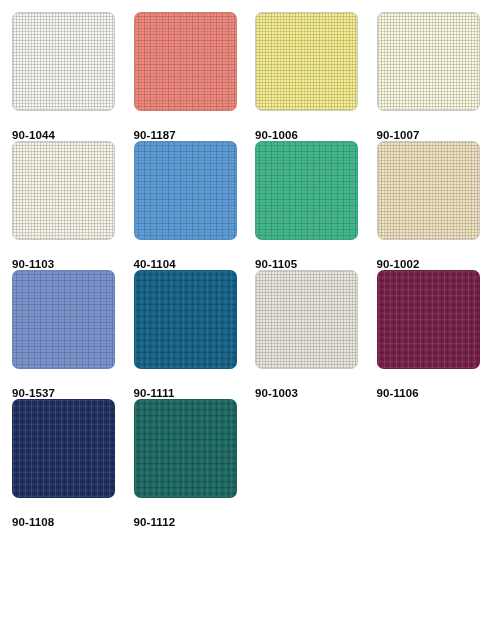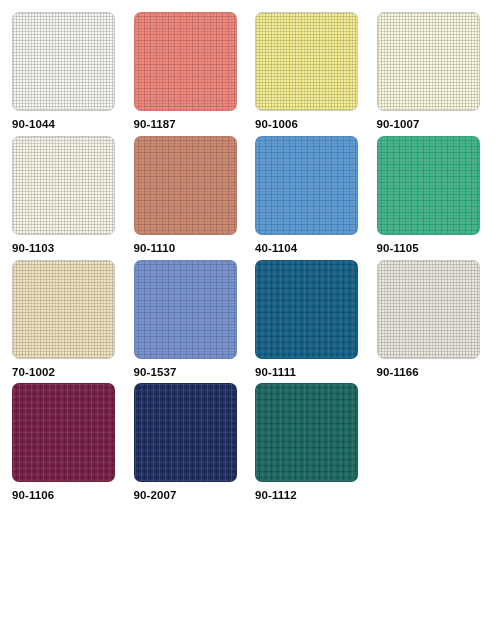--- a/index.html
+++ b/index.html
@@ -92,21 +92,21 @@
       );
     pointer-events: none;
   }
 
   
   .swatch-chip.light {
     border: 1px solid #c9c9c9;
   }
 
   .swatch-label {
-    margin-top: 7px;
+    margin-top: 18px;
     font-size: 11.5px;
     font-weight: bold;
     color: #0a0a0a;
     letter-spacing: 0.1px;
     white-space: nowrap;
   }
 </style>
 </head>
 <body>
 
@@ -125,52 +125,48 @@
     </div>
     <div class="swatch-cell">
       <div class="swatch-chip light" style="background-color: rgb(250, 247, 223);"></div>
       <div class="swatch-label">90-1007</div>
     </div>
     <div class="swatch-cell">
       <div class="swatch-chip light" style="background-color: rgb(247, 245, 232);"></div>
       <div class="swatch-label">90-1103</div>
     </div>
     <div class="swatch-cell">
-      <div class="swatch-chip" style="background-color: rgb(207, 139, 114);"></div>
-      <div class="swatch-label">90-1110</div>
-    </div>
-    <div class="swatch-cell">
       <div class="swatch-chip" style="background-color: rgb(91, 158, 222);"></div>
       <div class="swatch-label">40-1104</div>
     </div>
     <div class="swatch-cell">
       <div class="swatch-chip" style="background-color: rgb(62, 187, 139);"></div>
       <div class="swatch-label">90-1105</div>
     </div>
     <div class="swatch-cell">
       <div class="swatch-chip light" style="background-color: rgb(242, 227, 192);"></div>
-      <div class="swatch-label">70-1002</div>
+      <div class="swatch-label">90-1002</div>
     </div>
     <div class="swatch-cell">
       <div class="swatch-chip" style="background-color: rgb(120, 149, 210);"></div>
       <div class="swatch-label">90-1537</div>
     </div>
     <div class="swatch-cell">
       <div class="swatch-chip" style="background-color: rgb(18, 100, 141);"></div>
       <div class="swatch-label">90-1111</div>
     </div>
     <div class="swatch-cell">
       <div class="swatch-chip light" style="background-color: rgb(236, 231, 222);"></div>
-      <div class="swatch-label">90-1166</div>
+      <div class="swatch-label">90-1003</div>
     </div>
     <div class="swatch-cell">
       <div class="swatch-chip" style="background-color: rgb(122, 32, 72);"></div>
       <div class="swatch-label">90-1106</div>
     </div>
     <div class="swatch-cell">
       <div class="swatch-chip" style="background-color: rgb(31, 48, 99);"></div>
-      <div class="swatch-label">90-2007</div>
+      <div class="swatch-label">90-1108</div>
     </div>
     <div class="swatch-cell">
       <div class="swatch-chip" style="background-color: rgb(26, 107, 99);"></div>
       <div class="swatch-label">90-1112</div>
     </div>
   </div>
 
 </body></html>

